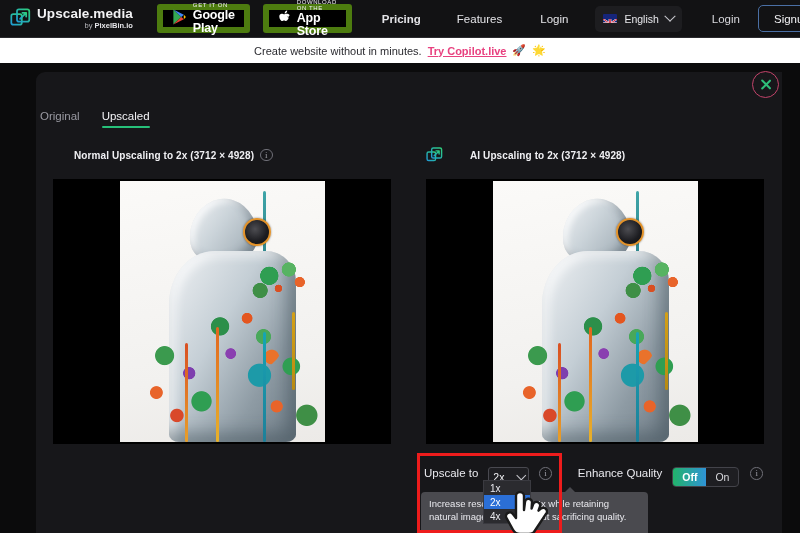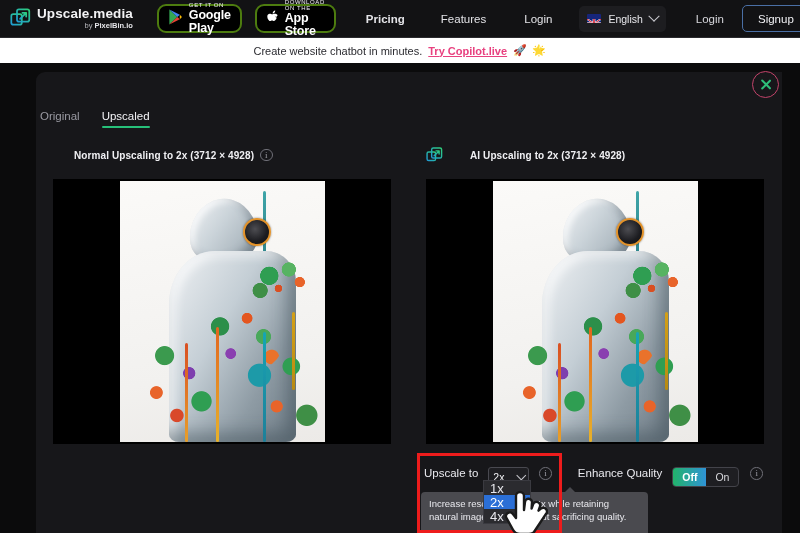--- a/index.html
+++ b/index.html
@@ -18,23 +18,23 @@
     border-bottom: 1px solid #2a2a2e; z-index: 5;
   }
   .logo-wrap { display: flex; align-items: center; gap: 6px; margin-left: 10px; }
   .logo-mark { width: 21px; height: 21px; position: relative; flex: none; }
   .logo-text { display: flex; flex-direction: column; line-height: 1.05; }
   .logo-title { font-size: 13.5px; font-weight: 700; color: #f2f2f4; letter-spacing: .1px; }
   .logo-sub { font-size: 7.5px; color: #b6b6bb; text-align: right; }
   .logo-sub b { color: #e6e6ea; font-weight: 700; }
 
   .store-badge {
-    height: 29px; border-radius: 9px; background: #000;
+    height: 29px; border-radius: 3px; background: #000;
     display: flex; align-items: center; gap: 6px; padding: 0 9px;
-    border: 2px solid #4d7c0f;
+    border: 6px solid #4d7c0f;
   }
   .badge-texts { display: flex; flex-direction: column; line-height: 1.05; }
   .badge-small { font-size: 6px; color: #f0f0f2; letter-spacing: .6px; text-transform: uppercase; }
   .badge-big { font-size: 12.5px; color: #fff; font-weight: 700; letter-spacing: -.2px; }
   #gplay { margin-left: 24px; }
   #appstore { margin-left: 13px; }
 
   .nav-link {
     font-size: 11.5px; color: #e3e3e7; text-decoration: none; font-weight: 400;
   }
@@ -179,21 +179,21 @@
   .toggle-seg.on-state { background: linear-gradient(90deg,#22b36b 0%,#2f93d6 100%); color: #fff; font-weight: 700; }
   .toggle-seg.off-state { color: #d8d8dd; }
   #info-enhance { margin-left: 11px; }
 
   
   .dropdown-list {
     position: absolute; left: 483px; top: 480px; width: 48px;
     background: #2b2b2f; border: 1px solid #3a3a40; z-index: 20;
   }
   .dd-opt { height: 14px; display: flex; align-items: center; padding-left: 6px;
-            font-size: 13px; color: #e9e9ee; }
+            font-size: 10px; color: #e9e9ee; }
   .dd-opt.selected { background: #2b6fd6; color: #fff; }
 
   
   .tooltip {
     position: absolute; left: 421px; top: 492px; width: 227px; height: 45px;
     background: #4a4a4f; border-radius: 4px; padding: 6px 8px; z-index: 15;
     color: #e9e9ee; font-size: 9.5px; line-height: 1.35;
   }
   .tooltip:after {
     content: ""; position: absolute; right: 73px; top: -5px;
@@ -280,21 +280,21 @@
       </span>
       <span class="lang-label">English</span>
       <span class="chev"></span>
     </div>
 
     <a class="nav-link" id="nav-login">Login</a>
     <button class="signup-btn">Signup</button>
   </div>
 
   <div class="promo">
-    <span class="promo-text">Create website chatbot in minutes.</span>
+    <span class="promo-text">Create website without in minutes.</span>
     <a class="promo-link">Try Copilot.live</a>
     <span class="promo-ico">🚀</span>
     <span class="promo-ico">🌟</span>
   </div>
 
   <div class="overlay"></div>
 
   <button class="close-btn">
     <span class="close-x"></span>
   </button>

